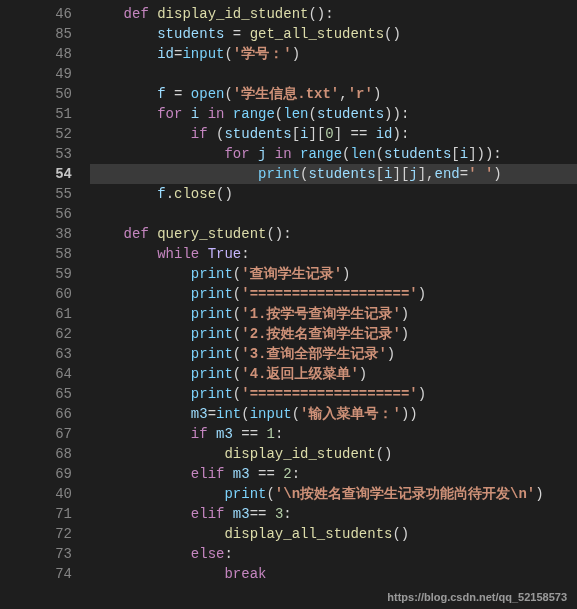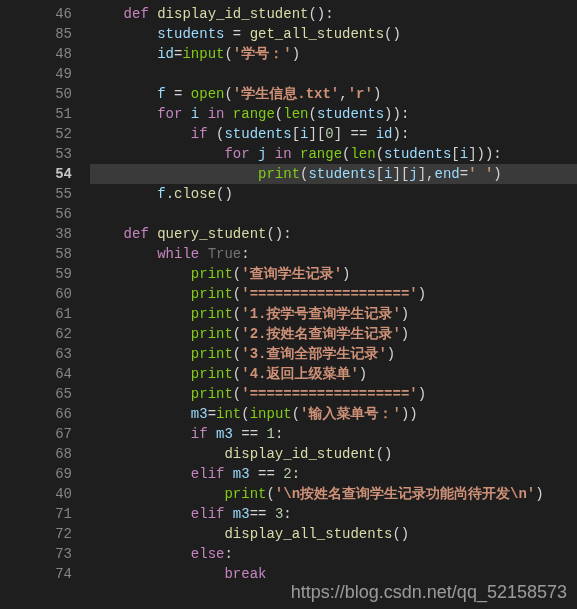--- a/index.html
+++ b/index.html
@@ -34,35 +34,36 @@
   .code {
     padding: 4px 0 4px 8px;
     line-height: 20px;
     white-space: pre;
     flex-grow: 1;
     position: relative;
   }
   .line { height: 20px; position: relative; }
   .line.hl { background: #3a3a3a; }
   .kw { color: #c586c0; }
-  .kw2 { color: #737373; }
+  .kw2 { color: #c4b5fd; }
   .fn { color: #dcdcaa; }
   .str { color: #ce9178; font-weight: bold; }
   .num { color: #b5cea8; }
   .pn { color: #d4d4d4; }
   .op { color: #d4d4d4; }
   .id { color: #9cdcfe; }
-  .bi { color: #84cc16; }
+  .bi { color: #7dd3fc; }
   .watermark {
     position: absolute;
     bottom: 6px;
     right: 10px;
     color: rgba(255,255,255,0.55);
-    font-size: 18px;
+    font-size: 11px;
     font-family: sans-serif;
+    font-weight: bold;
   }
 </style>
 </head>
 <body>
 
 <div class="editor">
   <div class="gutter">
       <div class="ln">46</div>
       <div class="ln">85</div>
       <div class="ln">48</div>

